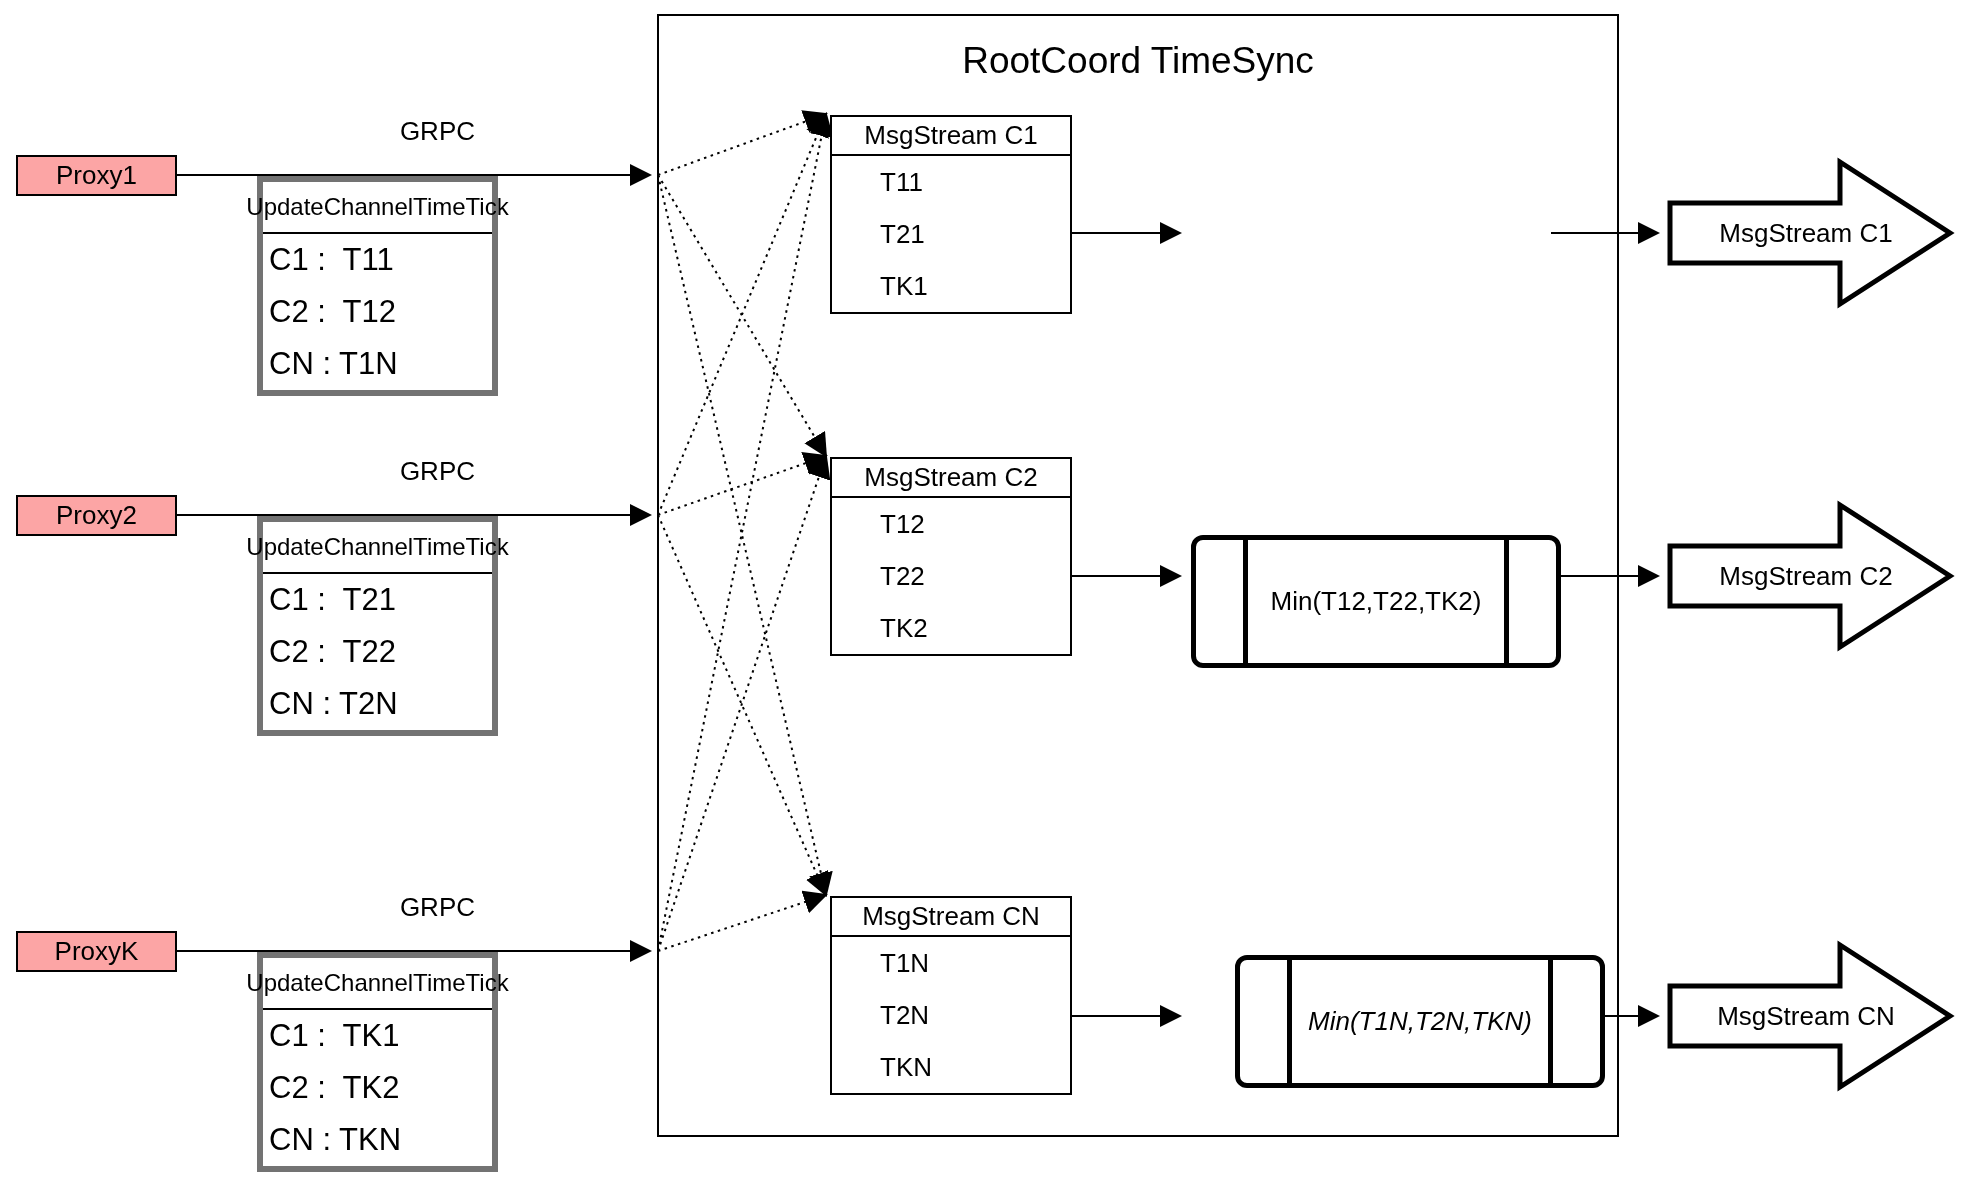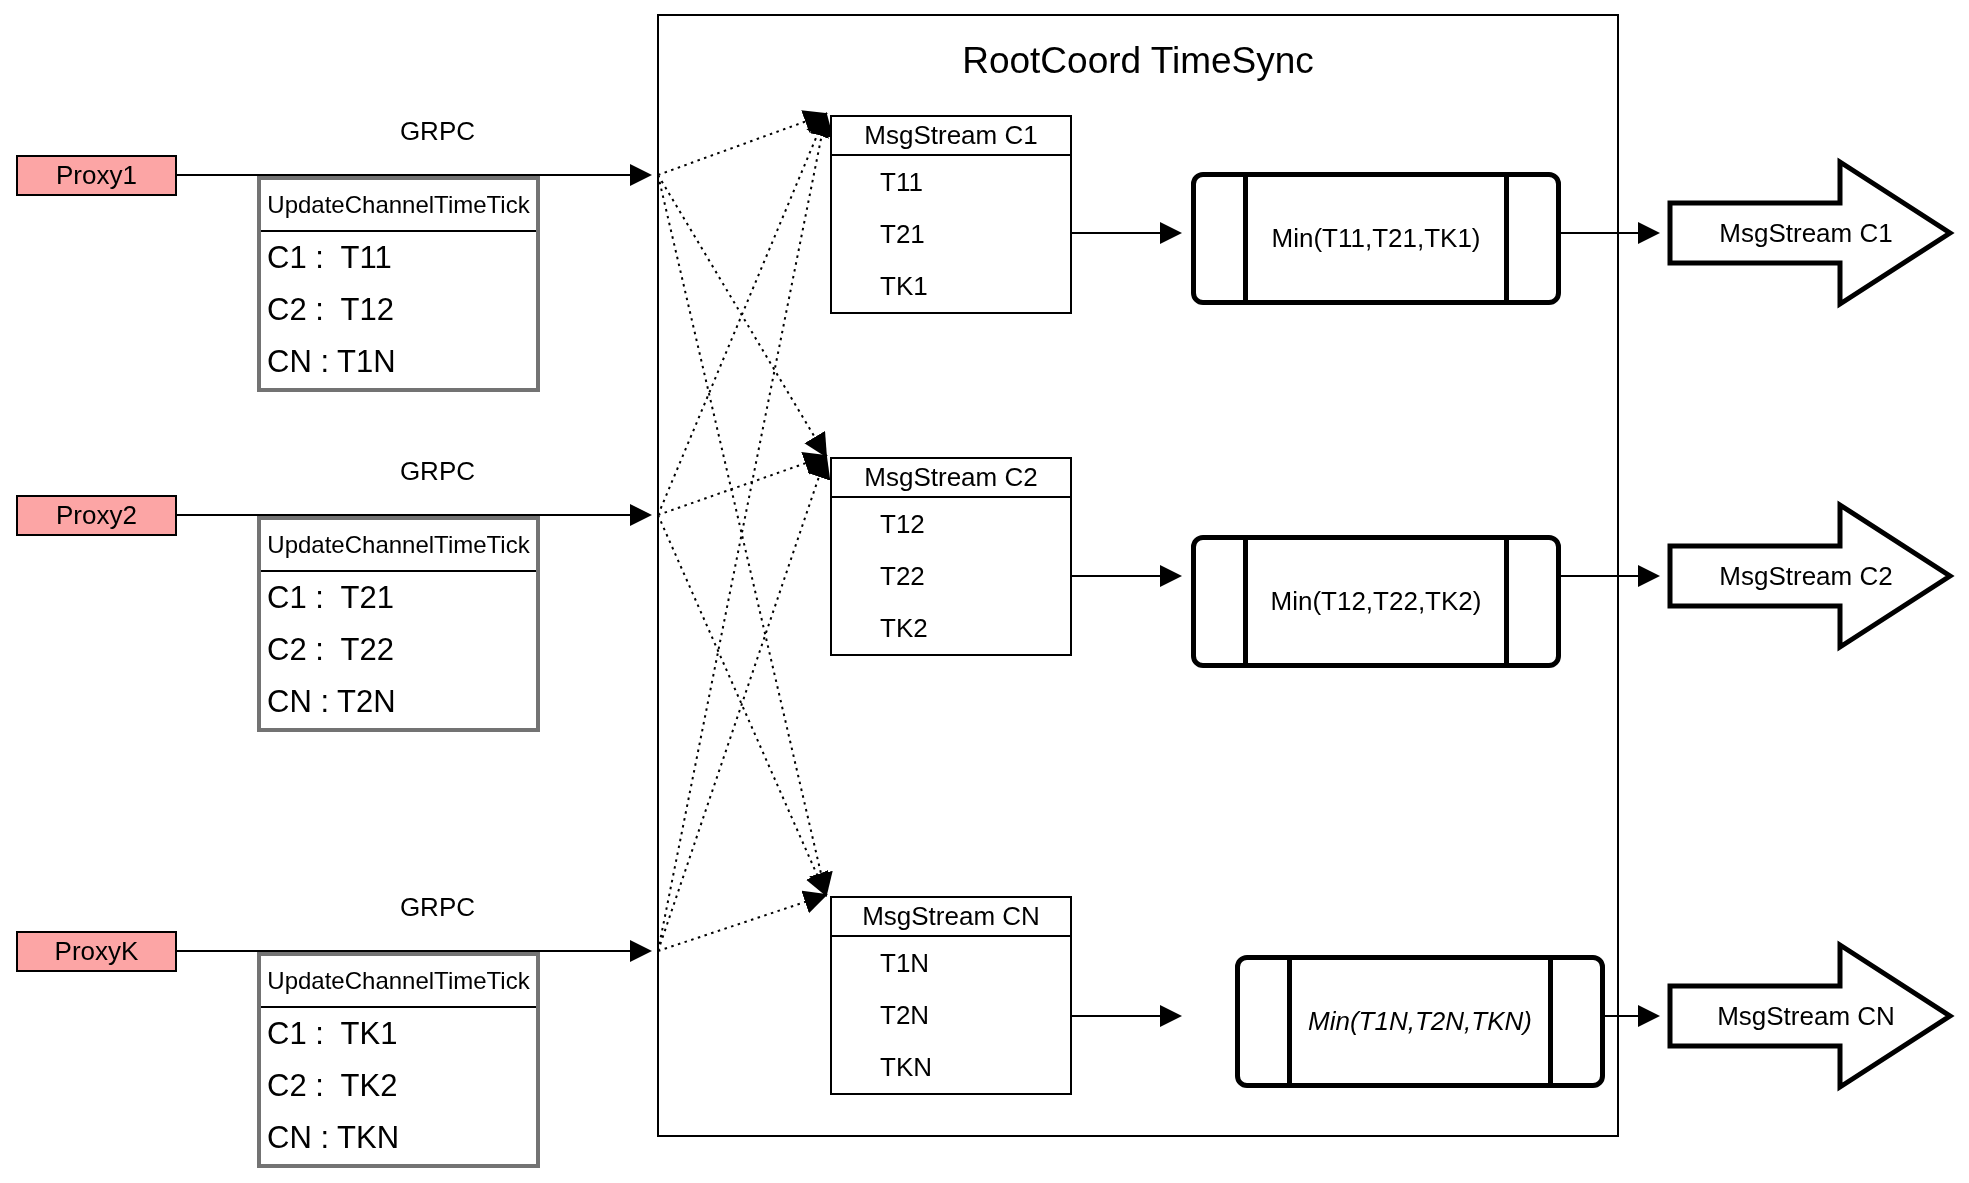--- a/index.html
+++ b/index.html
@@ -13,21 +13,21 @@
 
   .rootcoord-box{border:2px solid #000;background:transparent;}
   .rootcoord-title{font-size:37px;text-align:center;}
 
   .proxy-box{
     border:2px solid #000;background:#fca5a5;width:161px;height:41px;
     display:flex;align-items:center;justify-content:center;font-size:26px;
   }
   .grpc-label{width:200px;text-align:right;font-size:26px;}
 
-  .uct-table{width:283px;border:4px solid #737373;background:#fff;}
+  .uct-table{width:241px;border:6px solid #737373;background:#fff;}
   .uct-header{
     height:50px;border-bottom:2px solid #000;display:flex;align-items:center;
     justify-content:center;font-size:24px;
   }
   .uct-row{
     height:52px;display:flex;align-items:center;padding-left:6px;
     font-size:31px;white-space:pre;
   }
 
   .ms-table{width:242px;border:2px solid #000;background:#fff;}
@@ -120,25 +120,20 @@
     <div class="uct-row">CN : T1N</div>
   </div>
 
   <div class="abs ms-table" style="left:830px;top:115px;">
     <div class="ms-header">MsgStream C1</div>
     <div class="ms-row">T11</div>
     <div class="ms-row">T21</div>
     <div class="ms-row">TK1</div>
   </div>
 
-  <div class="min-box" style="left:1191px;top:172px;">
-    <div class="min-divider left"></div>
-    <div class="min-divider right"></div>
-    <div class="min-label">Min(T11,T21,TK1)</div>
-  </div>
 
   <div class="abs bigarrow-label" style="left:1678px;top:218px;">MsgStream C1</div>
 
   <div class="abs proxy-box" style="left:16px;top:495px;">
     <span>Proxy2</span>
   </div>
   <div class="abs grpc-label" style="left:275px;top:456px;">GRPC</div>
 
   <div class="abs uct-table" style="left:257px;top:516px;">
     <div class="uct-header">UpdateChannelTimeTick</div>

